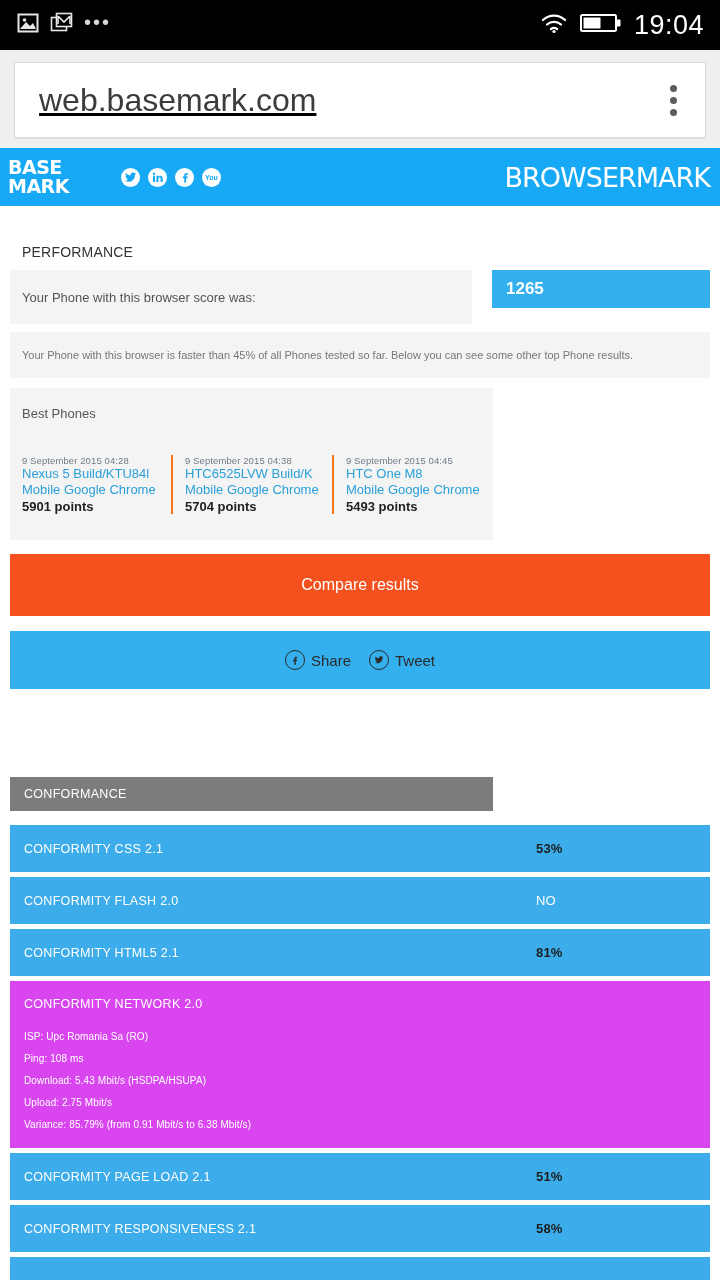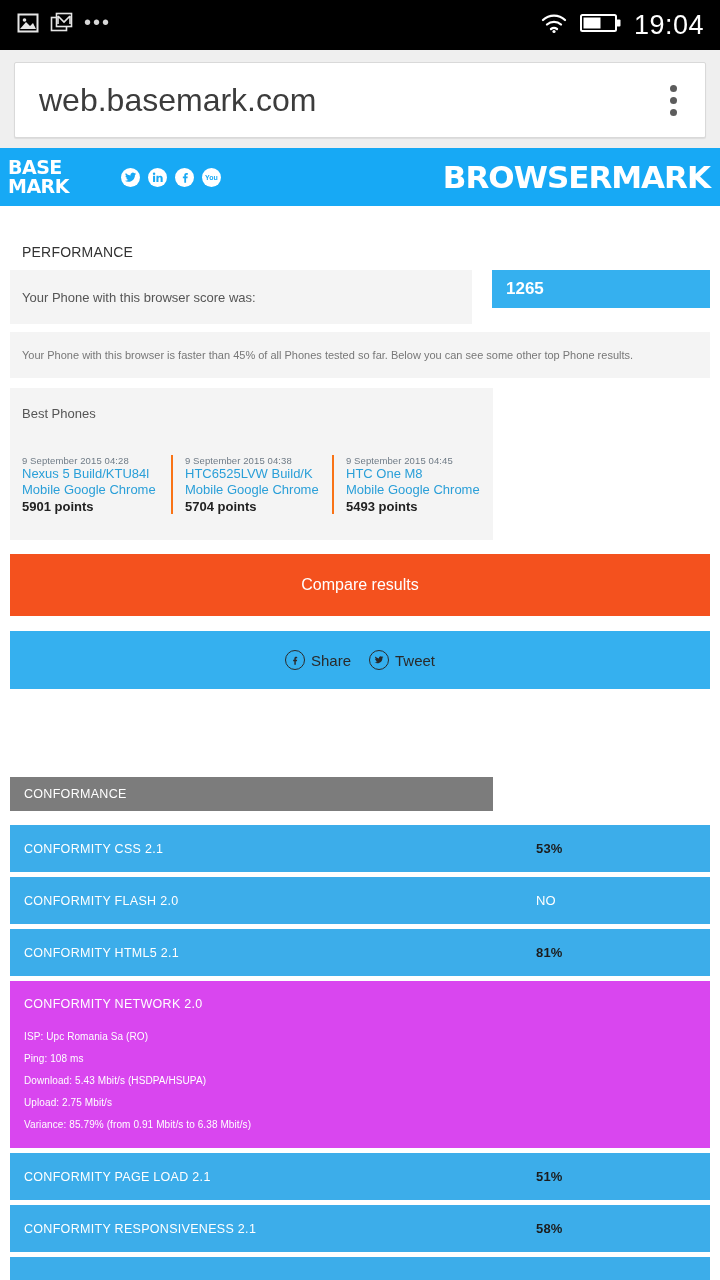--- a/index.html
+++ b/index.html
@@ -41,20 +41,21 @@
   .urlbar {
     background: #ffffff;
     border: 1px solid #d9d9d9;
     border-radius: 2px;
     height: 76px;
     display: flex;
     align-items: center;
     padding: 0 10px 0 24px;
     box-sizing: border-box;
     box-shadow: 0 1px 1px rgba(0,0,0,0.08);
+    text-decoration: underline;
   }
   .urlbar-text {
     font-size: 32px;
     color: #3c3c3c;
     flex: 1;
     white-space: nowrap;
     overflow: hidden;
   }
   .kebab {
     width: 44px; height: 46px;
@@ -86,22 +87,22 @@
     width: 19px; height: 19px; border-radius: 50%;
     background: #ffffff;
     display: flex; align-items: center; justify-content: center;
     color: #17a9f5;
   }
   .soc svg { display: block; }
   .soc .yt-txt { font-size: 7px; font-weight: bold; font-family: "Liberation Sans", sans-serif; }
   .brand {
     margin-left: auto;
     color: #ffffff;
-    font-weight: bold;
-    font-size: 31px;
+    font-weight: normal;
+    font-size: 27px;
     letter-spacing: -1px;
     font-family: "DejaVu Sans", sans-serif;
   }
 
   
   .content { padding: 0 10px; box-sizing: border-box; }
 
   .sec-title {
     font-size: 14px;
     color: #333333;

